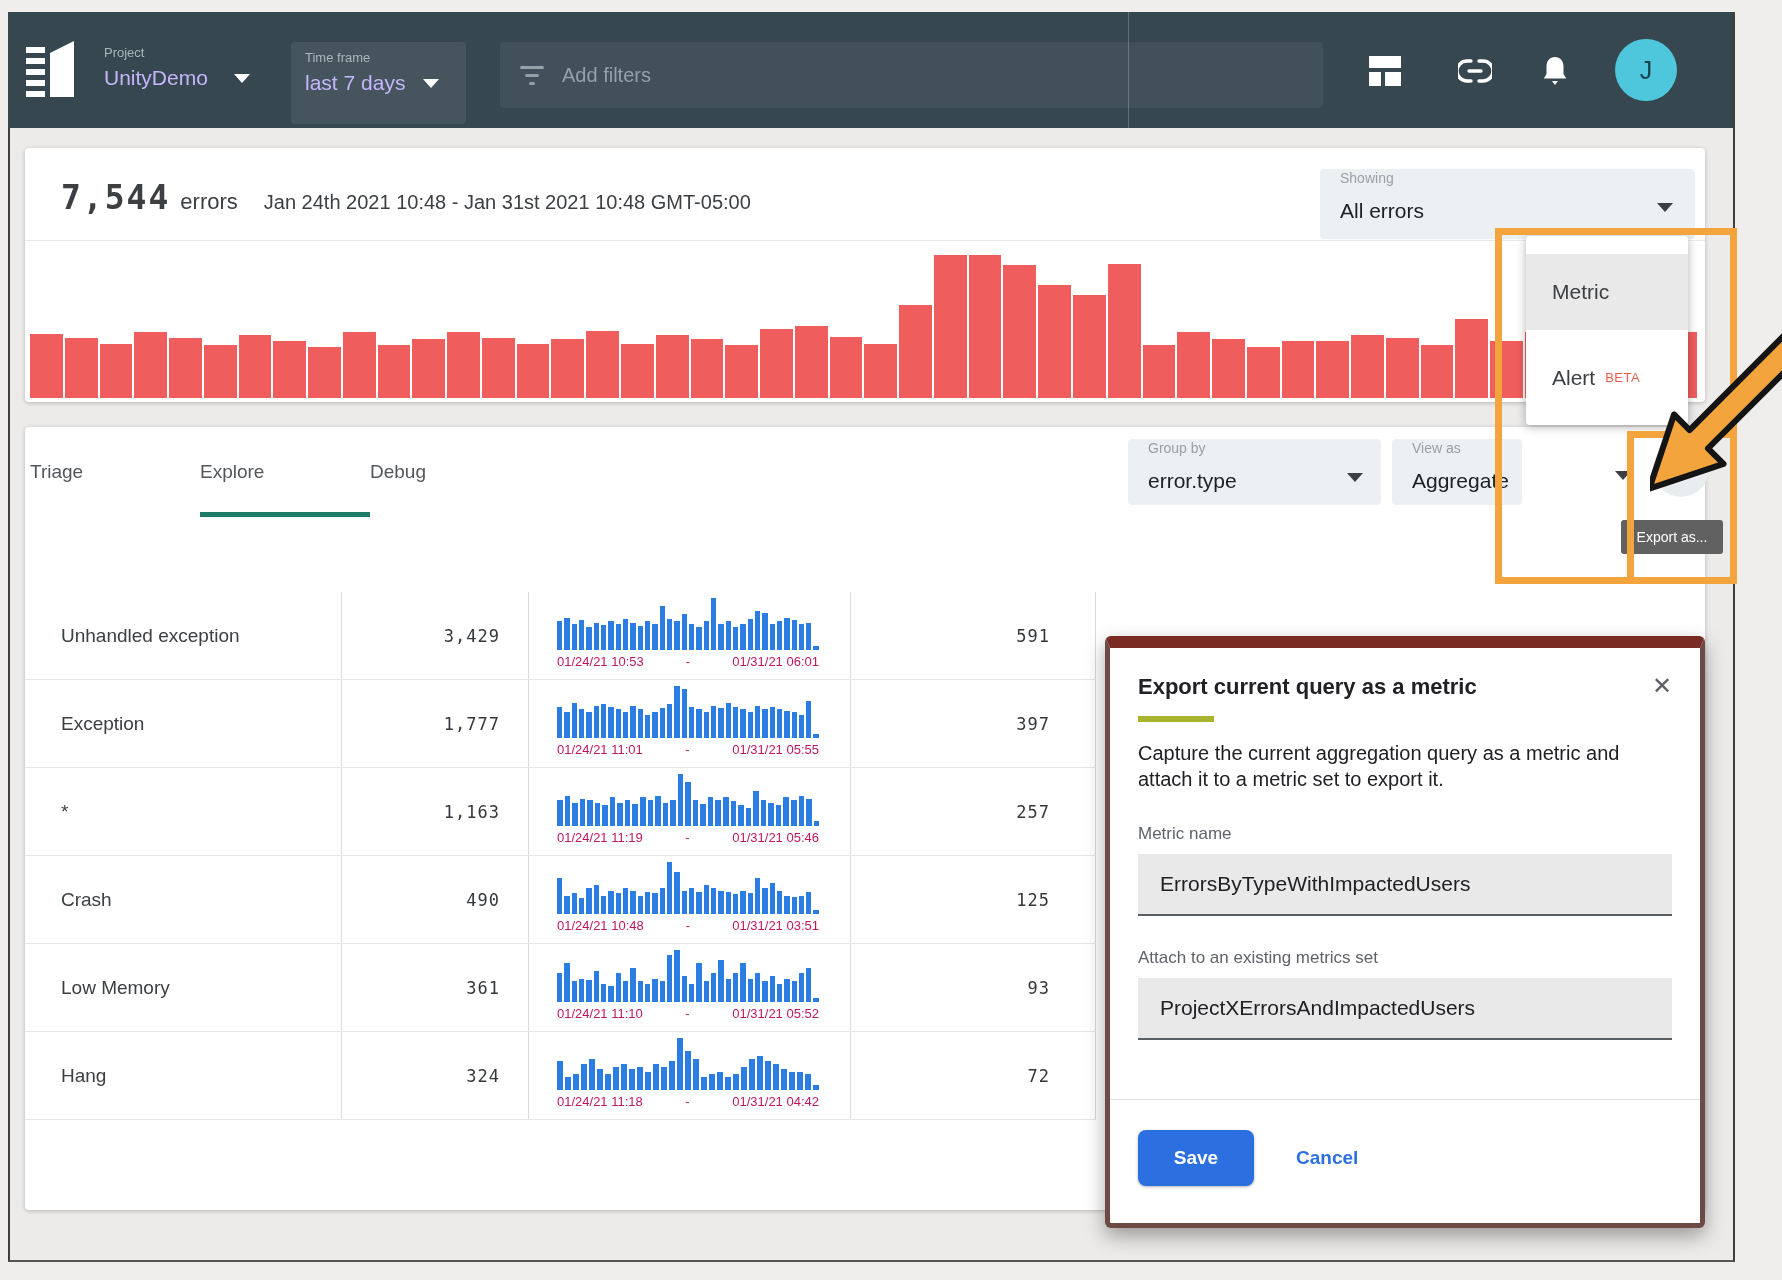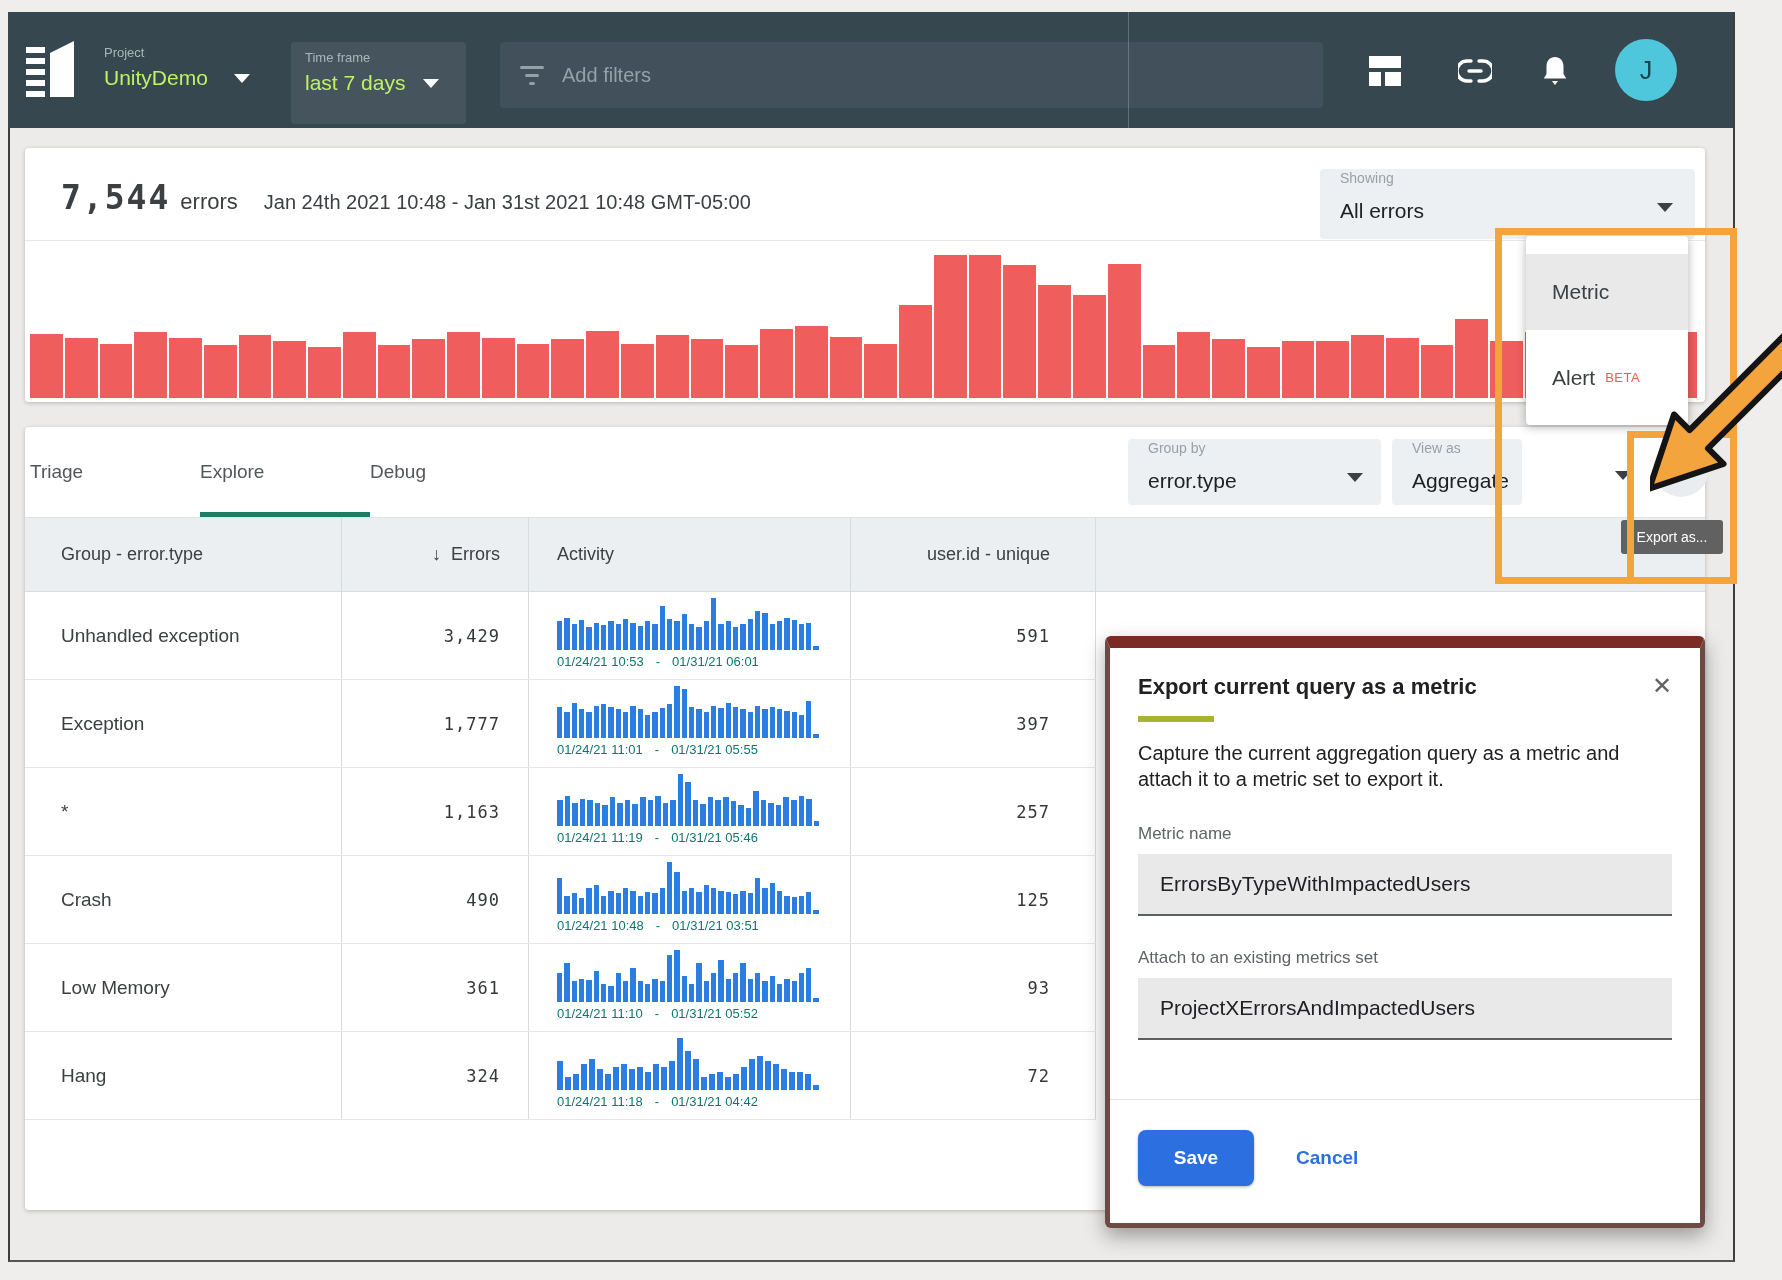--- a/index.html
+++ b/index.html
@@ -10,21 +10,21 @@
 
   
   .frame { left:8px; top:12px; width:1727px; height:1250px; background:#ecebe9;
            border-left:2px solid #3e3e3e; border-right:2px solid #3e3e3e; border-bottom:2px solid #555; }
 
   
   .topbar { left:8px; top:12px; width:1725px; height:116px; background:#37474f; }
   .logo { left:18px; top:27px; width:52px; height:62px; }
   .proj { left:96px; top:33px; }
   .nav-label { font-size:13px; color:#a9b6bc; }
-  .nav-value { font-size:21px; color:#bef264; margin-top:6px; display:flex; align-items:center; gap:26px;}
+  .nav-value { font-size:21px; color:#c4b5fd; margin-top:6px; display:flex; align-items:center; gap:26px;}
   .caret { width:0; height:0; border-left:8px solid transparent; border-right:8px solid transparent;
            border-top:9px solid #fff; display:inline-block; }
   .tf-box { left:283px; top:30px; width:175px; height:82px; background:#46555d; border-radius:4px; padding:8px 14px; }
   .tf-box .nav-value { gap:18px; }
   .filter-box { left:492px; top:30px; width:823px; height:66px; background:#41505a; border-radius:4px;
                 display:flex; align-items:center; }
   .filter-icon { margin-left:20px; display:flex; flex-direction:column; gap:5px; align-items:center; }
   .filter-icon i { display:block; height:3px; background:#93a1a8; border-radius:2px; }
   .filter-text { margin-left:18px; font-size:20px; color:#93a1a8; }
   .nav-divider { left:1120px; top:0; width:1px; height:116px; background:rgba(255,255,255,.22); }
@@ -67,21 +67,21 @@
   .c3 { width:322px; padding-left:28px; }
   .c4 { width:245px; justify-content:flex-end; padding-right:45px; }
   .th-text { font-size:18px; color:#3c4043; }
   .tbody { left:0; top:165px; width:1071px; }
   .trow { display:flex; width:1071px; height:88px; border-bottom:1px solid #e4e7e9; background:#fff; }
   .td-group { font-size:19px; color:#3c4043; }
   .td-num { font-family:"DejaVu Sans Mono",monospace; font-size:17px; color:#35383b; letter-spacing:1px; }
   .spark { margin-left:28px; width:262px; display:flex; flex-direction:column; justify-content:flex-end; padding-bottom:5px; }
   .sbars { height:52px; display:flex; align-items:flex-end; gap:2px; }
   .sbar { flex:1; background:#2b7de1; }
-  .sdates { margin-top:4px; font-size:13px; color:#0f766e; display:flex; justify-content:flex-start; gap:12px; white-space:nowrap; }
+  .sdates { margin-top:4px; font-size:13px; color:#be185d; display:flex; justify-content:space-between; gap:12px; white-space:nowrap; }
 
   
   .menu { left:1526px; top:236px; width:162px; height:189px; background:#fff; border-radius:4px;
           box-shadow:0 2px 10px rgba(0,0,0,.3); padding-top:18px; z-index:25; }
   .menu-item { height:76px; display:flex; align-items:center; padding-left:26px; font-size:21px; color:#3c4043; cursor:pointer; }
   .menu-item.hl { background:#e9e9e9; }
   .menu-item:last-child { height:95px; }
   .beta { font-size:13px; color:#e8604c; margin-left:10px; letter-spacing:.5px; }
 
   
@@ -266,35 +266,20 @@
       <span class="sel-value">Aggregate</span>
     </div>
     <span class="abs caret lone-caret"></span>
     <div class="abs export-btn">
       <svg width="30" height="30" viewBox="0 0 32 32">
         <rect x="8" y="5" width="16" height="3.4" fill="#2b7de1"></rect>
         <path fill="#2b7de1" d="M16 11 l8 8.5 h-5.2 v7.5 h-5.6 v-7.5 H8 z"></path>
       </svg>
     </div>
 
-    <div class="abs thead">
-      <div class="cell c1">
-        <span class="th-text">Group - error.type</span>
-      </div>
-      <div class="cell c2">
-        <span class="th-text" style="margin-right:10px;">↓</span>
-        <span class="th-text">Errors</span>
-      </div>
-      <div class="cell c3">
-        <span class="th-text">Activity</span>
-      </div>
-      <div class="cell c4">
-        <span class="th-text">user.id - unique</span>
-      </div>
-    </div>
     <div class="abs tbody" id="table-body">
         <div class="trow">
           <div class="cell c1">
             <span class="td-group">Unhandled exception</span>
           </div>
           <div class="cell c2">
             <span class="td-num">3,429</span>
           </div>
           <div class="cell c3" style="padding-left: 0px;">
             <div class="spark">

